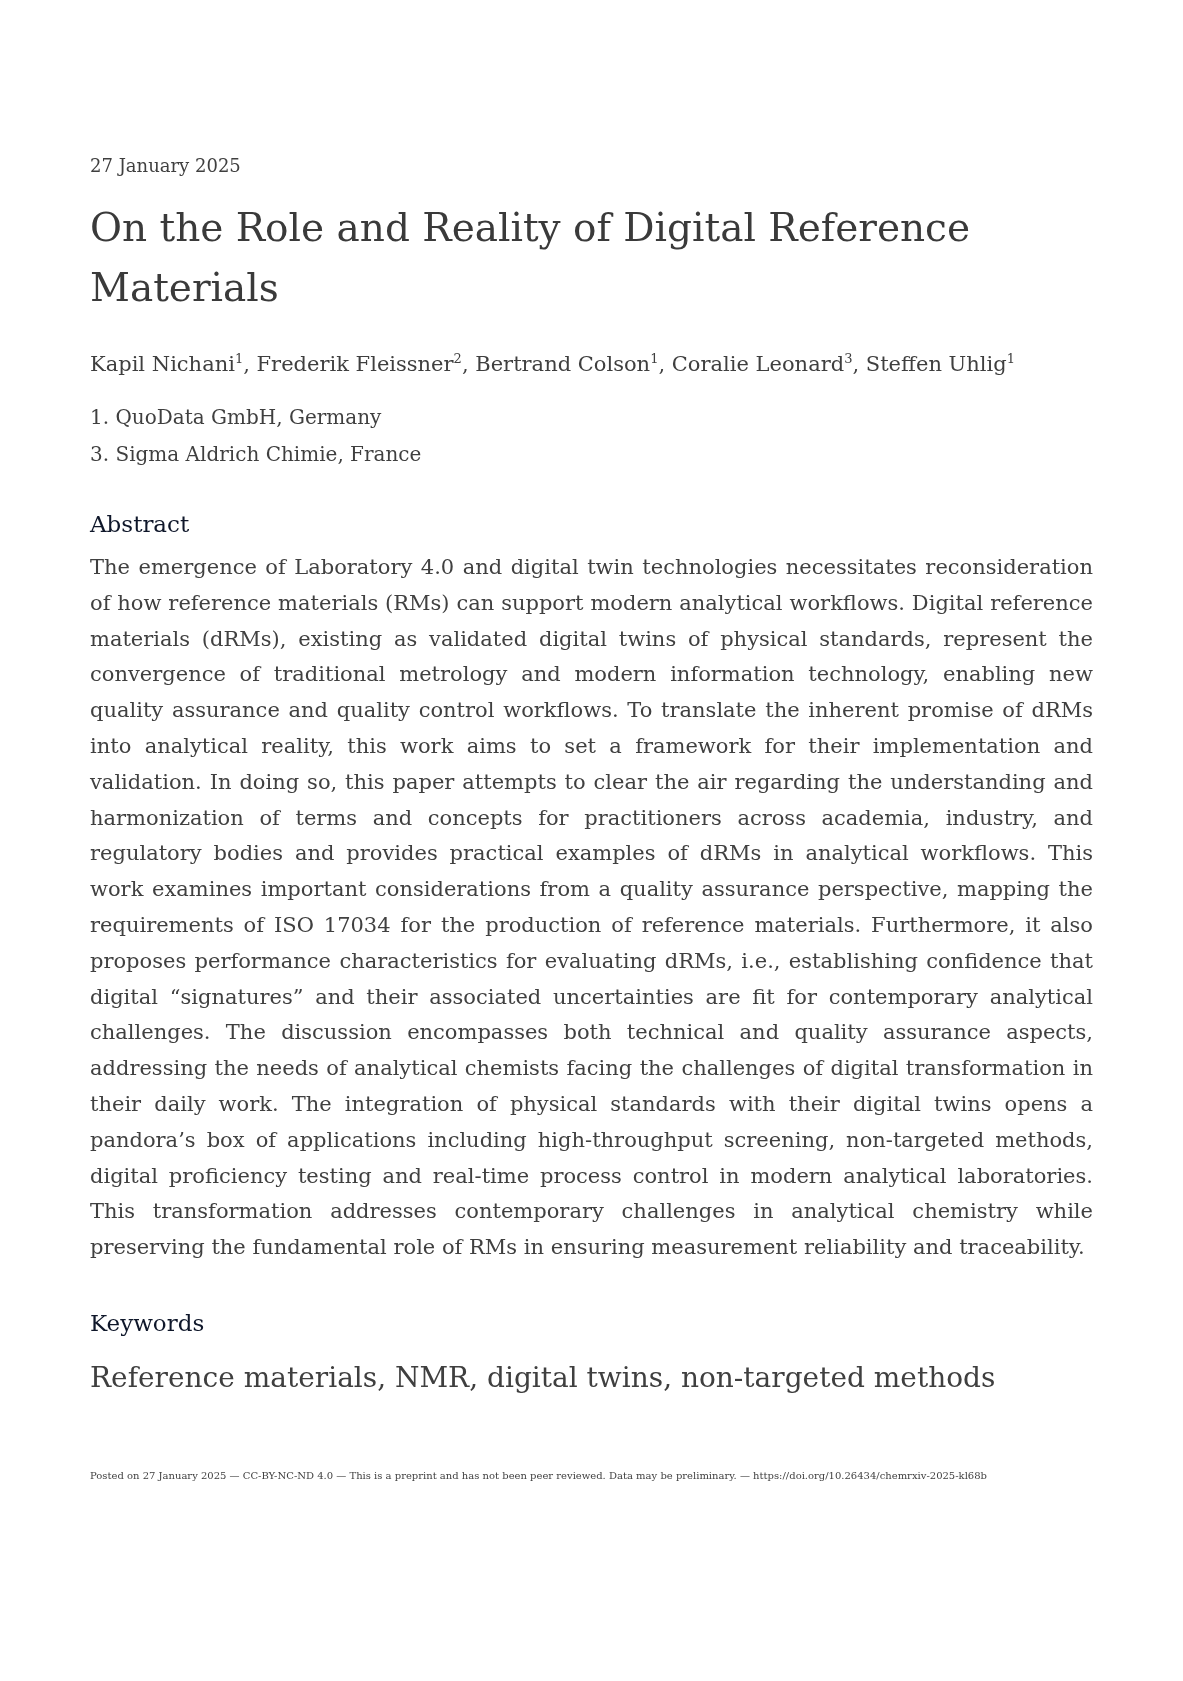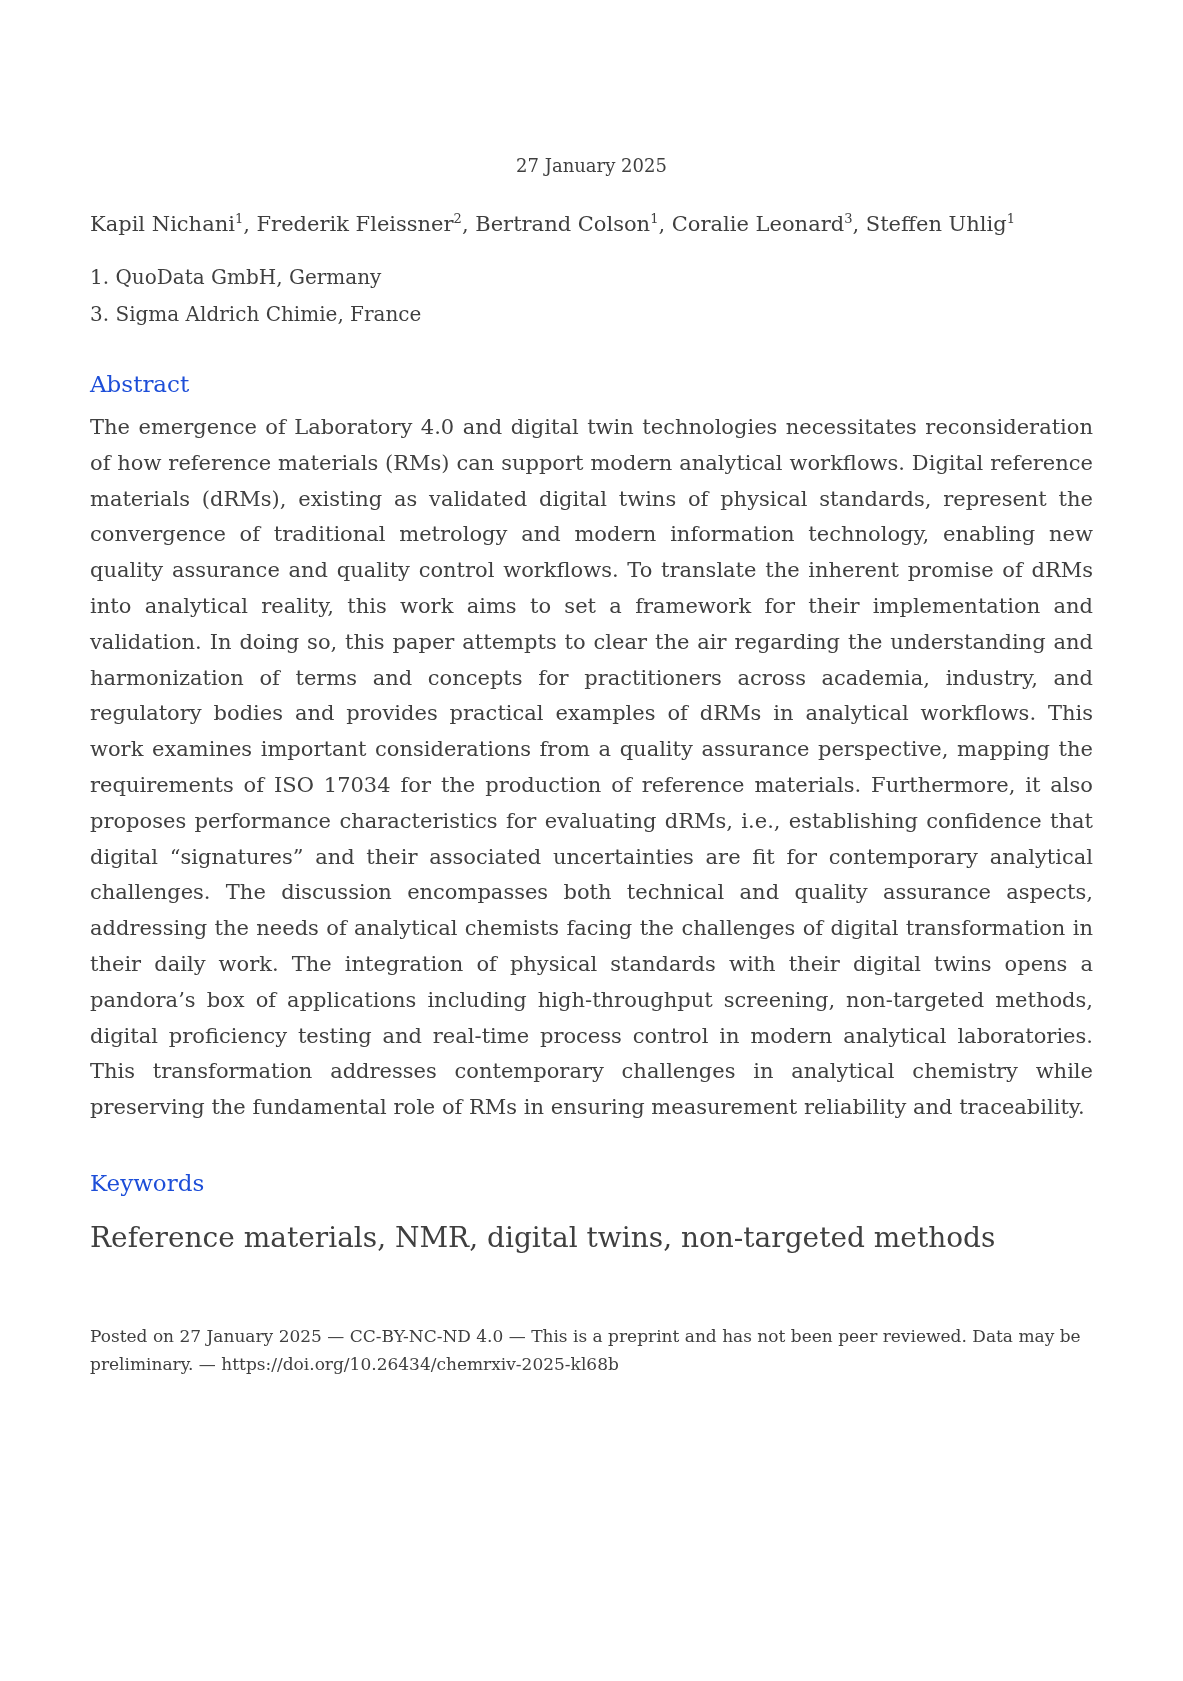--- a/index.html
+++ b/index.html
@@ -17,21 +17,20 @@
     background: #ffffff;
     color: #3f3f3f;
     font-family: "DejaVu Serif", "Liberation Serif", serif;
   }
   .date {
     margin: 0;
     padding-top: 153px;
     font-size: 18px;
     line-height: 25px;
     color: #3f3f3f;
-    text-align: center;
   }
   .title {
     margin: 20px 0 0 0;
     font-size: 39px;
     line-height: 60px;
     font-weight: normal;
     color: #3a3a3a;
     max-width: 1003px;
   }
   .authors {
@@ -50,52 +49,53 @@
   .affils p {
     margin: 0 0 11px 0;
     font-size: 20px;
     line-height: 26px;
   }
   .sec {
     margin: 42px 0 0 0;
     font-size: 23px;
     line-height: 30px;
     font-weight: normal;
-    color: #1d4ed8;
+    color: #0f172a;
   }
   .abstract {
     margin: 11px 8px 0 0;
     width: 1003px;
     font-size: 21px;
     line-height: 35.8px;
     text-align: justify;
     color: #404040;
   }
   .sec.kw {
   }
   .keywords {
     margin: 25px 0 0 0;
     font-size: 28px;
     line-height: 30px;
   }
   .footer {
     margin: 69px 0 0 0;
     width: 1003px;
-    font-size: 17px;
+    font-size: 10px;
     line-height: 28px;
     color: #3f3f3f;
     word-break: break-word;
   }
 </style>
 </head>
 <body style="background: rgb(255, 255, 255);">
 
 <main class="page" style="color: rgb(63, 63, 63);">
   <p class="date">27 January 2025</p>
 
+  <h1 class="title">On the Role and Reality of Digital Reference Materials</h1>
 
   <p class="authors"><span>Kapil Nichani</span><sup>1</sup>, <span>Frederik Fleissner</span><sup>2</sup>, <span>Bertrand Colson</span><sup>1</sup>, <span>Coralie Leonard</span><sup>3</sup>, <span>Steffen Uhlig</span><sup>1</sup></p>
 
   <div class="affils">
     <p>1. QuoData GmbH, Germany</p>
     <p>3. Sigma Aldrich Chimie, France</p>
   </div>
 
   <h2 class="sec">Abstract</h2>
 

